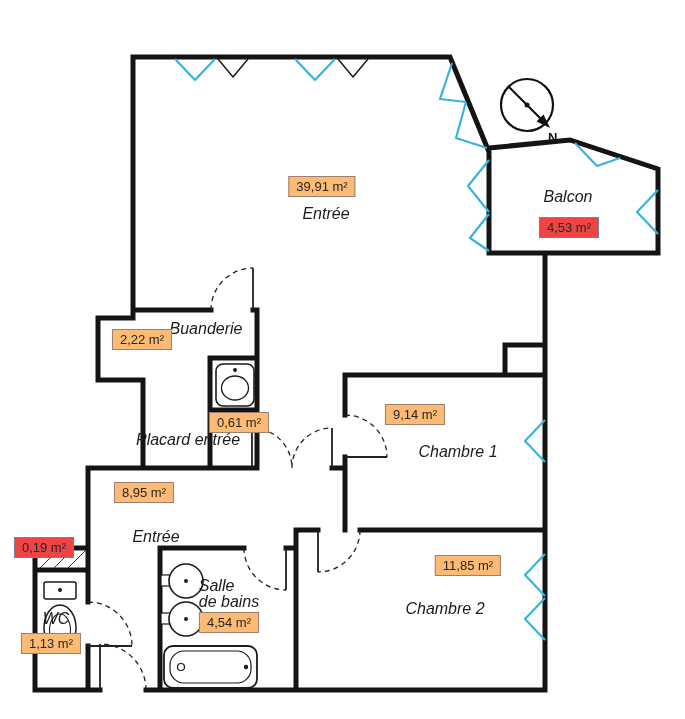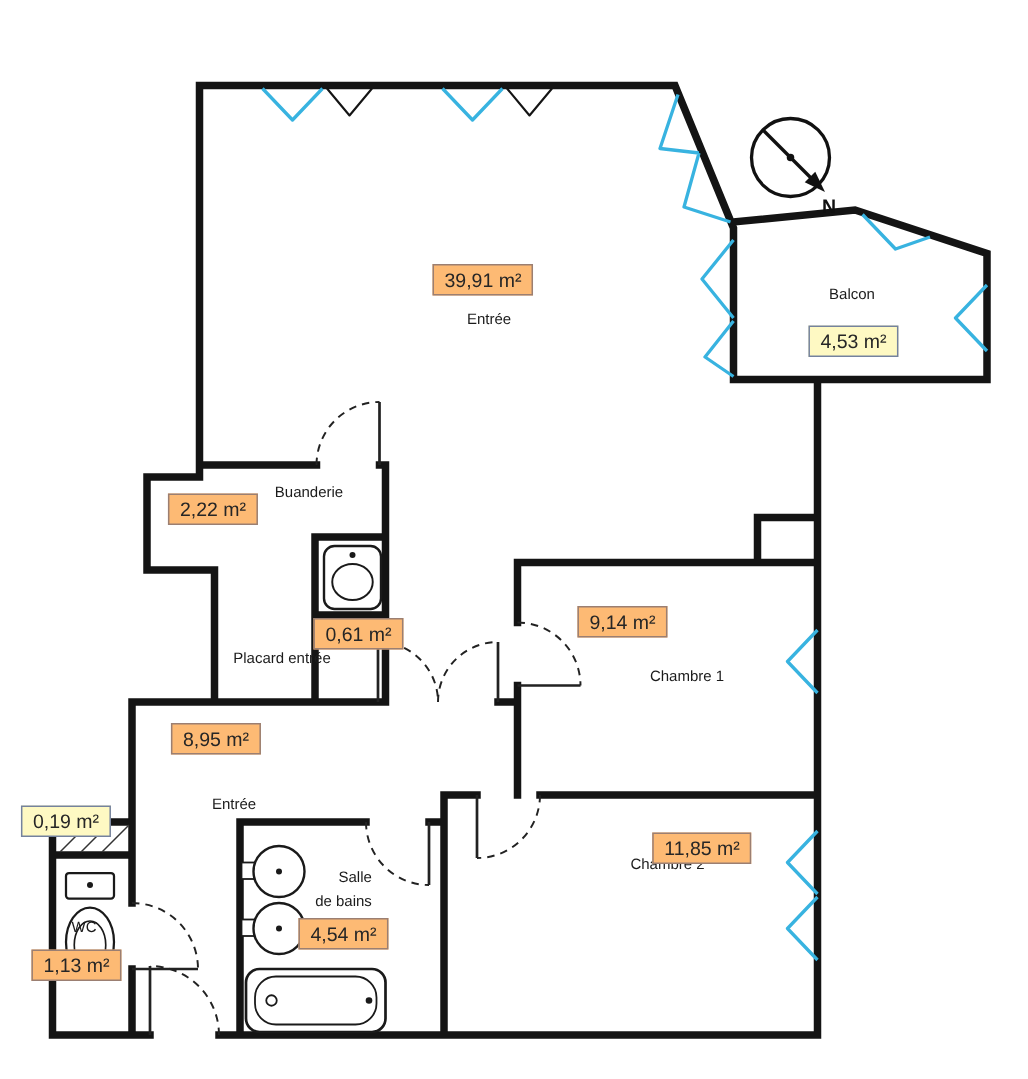--- a/index.html
+++ b/index.html
@@ -1,28 +1,28 @@
 <!DOCTYPE html>
 <html><head>
 <meta charset="utf-8">
 <style>
   html,body{margin:0;padding:0;background:#ffffff;}
   body{font-family:"Liberation Sans", sans-serif;}
   .stage{position:relative;width:685px;height:719px;background:#ffffff;overflow:hidden;}
   .stage svg{position:absolute;left:0;top:0;}
   .room-name{
     position:absolute;transform:translateX(-50%);
-    font-size:10px;color:#1b1b1b;white-space:nowrap;line-height:16px;text-align:right;
+    font-size:16px;color:#1b1b1b;white-space:nowrap;line-height:16px;text-align:left;font-style:italic;
   }
   .badge{
     position:absolute;transform:translateX(-50%);
     font-size:13px;color:#262626;white-space:nowrap;
     padding:2px 7px;border:1px solid #9b7f72;background:#fdba74;
   }
-  .badge.blue{background:#fef9c3;border-color:#74829e;}
+  .badge.blue{background:#ef4444;border-color:#74829e;}
 </style>
 </head>
 <body>
 
 <div class="stage">
 
   <svg width="685" height="719" viewBox="0 0 685 719">
 
     <g>
       <path fill="none" stroke="#141414" stroke-width="5" stroke-linecap="square" d="
@@ -139,21 +139,21 @@
   <div class="room-name" style="left:326px;top:206px;">Entrée</div>
   <div class="room-name" style="left:568px;top:189px;">Balcon</div>
   <div class="room-name" style="left:206px;top:321px;">Buanderie</div>
   <div class="room-name" style="left:188px;top:432px;">Placard entrée</div>
   <div class="room-name" style="left:458px;top:444px;">Chambre 1</div>
   <div class="room-name" style="left:156px;top:529px;">Entrée</div>
   <div class="room-name" style="left:229px;top:578px;">
     <span style="display:block;">Salle</span>
     <span style="display:block;">de bains</span>
   </div>
-  <div class="room-name" style="left:445px;top:569px;">Chambre 2</div>
+  <div class="room-name" style="left:445px;top:601px;">Chambre 2</div>
   <div class="room-name" style="left:56px;top:611px;">WC</div>
 
   <div class="badge" style="left:322px;top:176px;">39,91 m²</div>
   <div class="badge blue" style="left:569px;top:217px;">4,53 m²</div>
   <div class="badge" style="left:142px;top:329px;">2,22 m²</div>
   <div class="badge" style="left:239px;top:412px;">0,61 m²</div>
   <div class="badge" style="left:415px;top:404px;">9,14 m²</div>
   <div class="badge" style="left:144px;top:482px;">8,95 m²</div>
   <div class="badge" style="left:229px;top:612px;">4,54 m²</div>
   <div class="badge" style="left:425px;top:555px;margin-left:43px;">11,85 m²</div>

